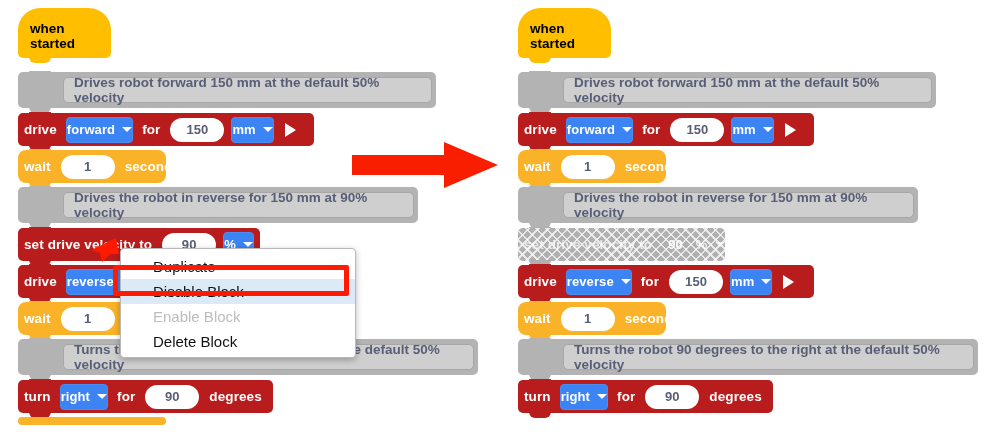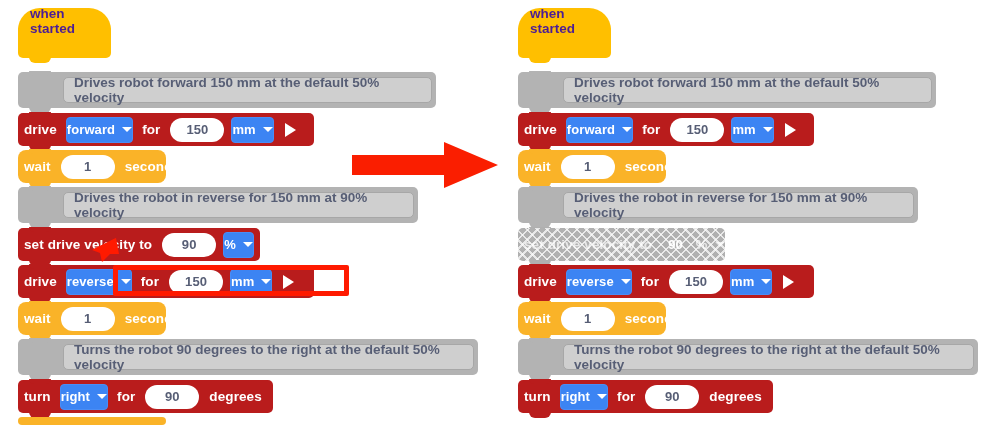--- a/index.html
+++ b/index.html
@@ -20,22 +20,22 @@
   .notchtop::before{content:"";position:absolute;left:11px;top:-1px;width:22px;height:5px;
         background:inherit;border-radius:0 0 6px 6px;}
   .tabbot::after{content:"";position:absolute;left:11px;bottom:-5px;width:22px;height:6px;
         background:inherit;border-radius:0 0 7px 7px;}
 
   
   .hat{position:absolute;background:#ffbf00;border-radius:5px;color:#fff;
        display:flex;align-items:flex-end;box-sizing:border-box;}
   .hat .cap{position:absolute;left:0;top:-17px;width:100%;height:22px;
        background:#ffbf00;border-radius:40px 40px 0 0;}
-  .hat .hatlabel{position:relative;z-index:2;padding:0 10px 22px 12px;
-       font-size:13.5px;font-weight:600;color:#4c1d95;}
+  .hat .hatlabel{position:relative;z-index:2;padding:0 10px 7px 12px;
+       font-size:13.5px;font-weight:600;color:#000000;}
   .hat::after{content:"";position:absolute;left:11px;bottom:-5px;width:22px;height:6px;
        background:#ffbf00;border-radius:0 0 7px 7px;}
 
   
   .cmt{position:absolute;background:#b3b3b3;border-radius:5px;height:36px;}
   .cmt::before{content:"";position:absolute;left:11px;top:-1px;width:22px;height:5px;
        background:#b3b3b3;border-radius:0 0 6px 6px;}
   .cmt::after{content:"";position:absolute;left:11px;bottom:-5px;width:22px;height:6px;
        background:#b3b3b3;border-radius:0 0 7px 7px;}
   .cmt .bubble{position:absolute;left:45px;top:5px;height:26px;right:4px;
@@ -174,20 +174,26 @@
       <span class="caret"></span>
     </span>
     <span class="lbl">for</span>
     <span class="oval">90</span>
     <span class="lbl">degrees</span>
     <span class="play"></span>
   </div>
 
   <div style="position:absolute;left:18px;top:417px;width:148px;height:8px;background:#fab328;border-radius:4px;"></div>
 
+  <div id="ctx-menu">
+    <div class="mi">Duplicate</div>
+    <div class="mi sel">Disable Block</div>
+    <div class="mi dis">Enable Block</div>
+    <div class="mi">Delete Block</div>
+  </div>
   <div id="ctx-highlight"></div>
 
   <svg id="cursor" viewBox="0 0 34 42">
     <polygon points="30,2 6,14 14,17 16,26 24,18 33,18" fill="#ff1a00"></polygon>
     <polygon points="30,2 7,13.5 14.5,16.5 17,25.5" fill="#ff1a00"></polygon>
   </svg>
 </div>
 
 <svg id="arrow" viewBox="0 0 146 46">
   <polygon points="0,13 92,13 92,0 146,23 92,46 92,33 0,33" fill="#fa1e00"></polygon>

